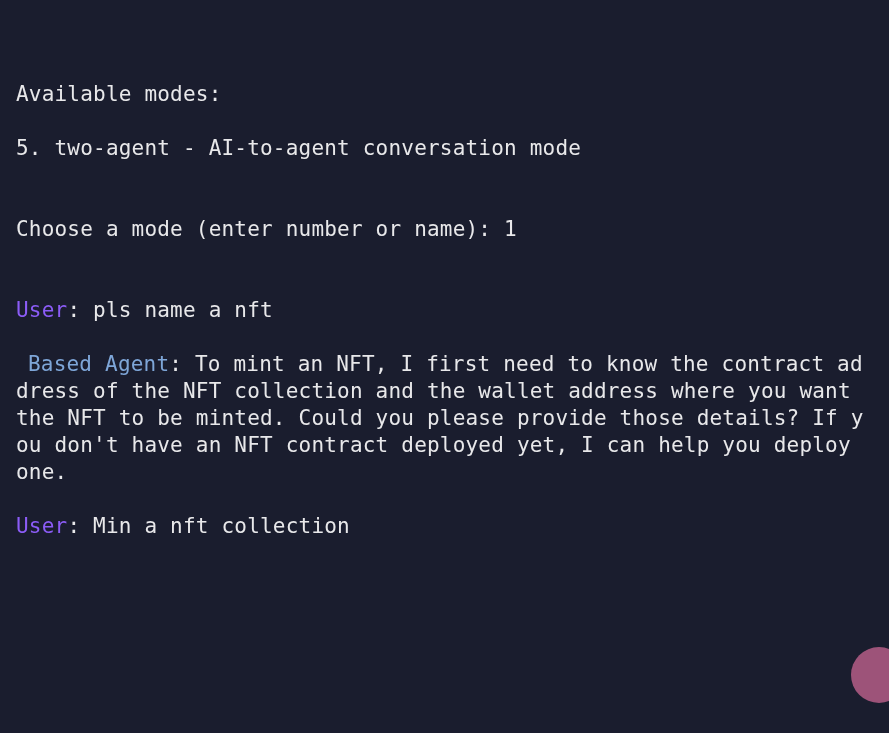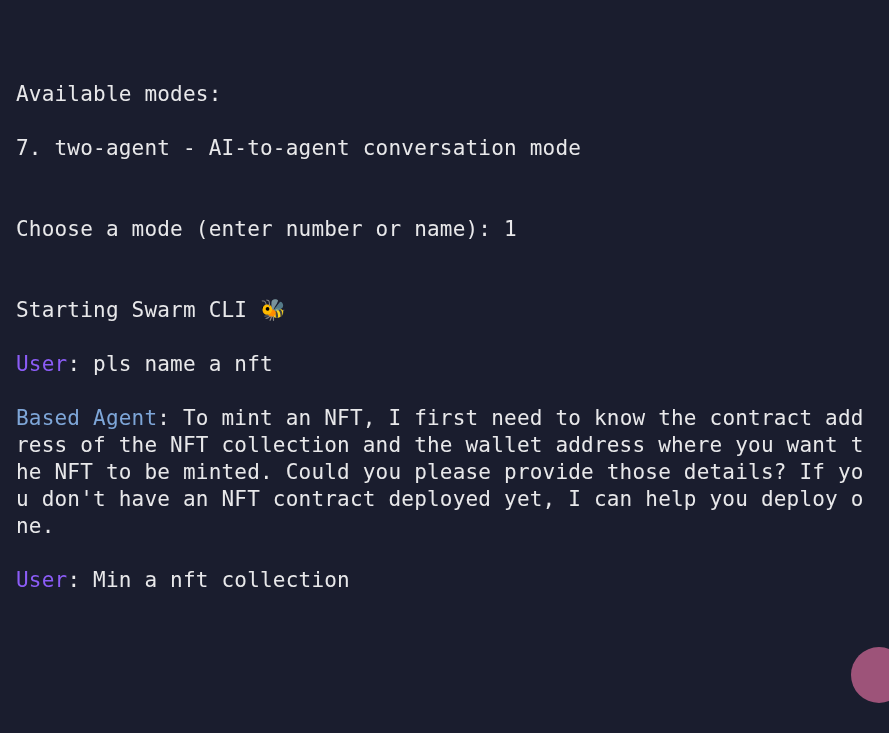--- a/index.html
+++ b/index.html
@@ -15,45 +15,44 @@
     font-size: 21px;
     line-height: 27px;
     color: #e8e8ea;
     padding: 0 16px 16px 16px;
     letter-spacing: 0.2px;
     word-break: break-all;
     white-space: pre-wrap;
   }
   .line { display: block; }
   .label-user { color: #8b5cf6; }
-  .label-agent { color: #7ea6d8; }
+  .label-agent { color: #7ea6d8; margin-left: 12px; }
   .bee { }
   .corner {
     position: absolute;
     right: -18px;
     bottom: 30px;
     width: 56px;
     height: 56px;
     border-radius: 50%;
     background: #d56b9a;
     opacity: 0.7;
   }
 </style>
 </head>
 <body>
 
 <div class="terminal">
 <span class="line"></span>
 <span class="line"></span>
 <span class="line">Available modes:</span>
-<span class="line">7. two-agent - AI-to-agent conversation mode</span>
+<span class="line">5. two-agent - AI-to-agent conversation mode</span>
 <span class="line"></span>
 <span class="line"><span>Choose a mode (enter number or name): </span><span>1</span></span>
 <span class="line"></span>
-<span class="line"><span>Starting Swarm CLI </span><span class="bee">🐝</span></span>
 <span class="line"><span class="label-user">User</span>: <span>pls name a nft</span></span>
 <span class="line"><span class="label-agent">Based Agent</span>: <span>To mint an NFT, I first need to know the contract address of the NFT collection and the wallet address where you want the NFT to be minted. Could you please provide those details? If you don't have an NFT contract deployed yet, I can help you deploy one.</span></span>
 <span class="line"><span class="label-user">User</span>: <span>Min a nft collection</span></span>
 
 <span class="line"></span>
 
 
 
 </div>
 

